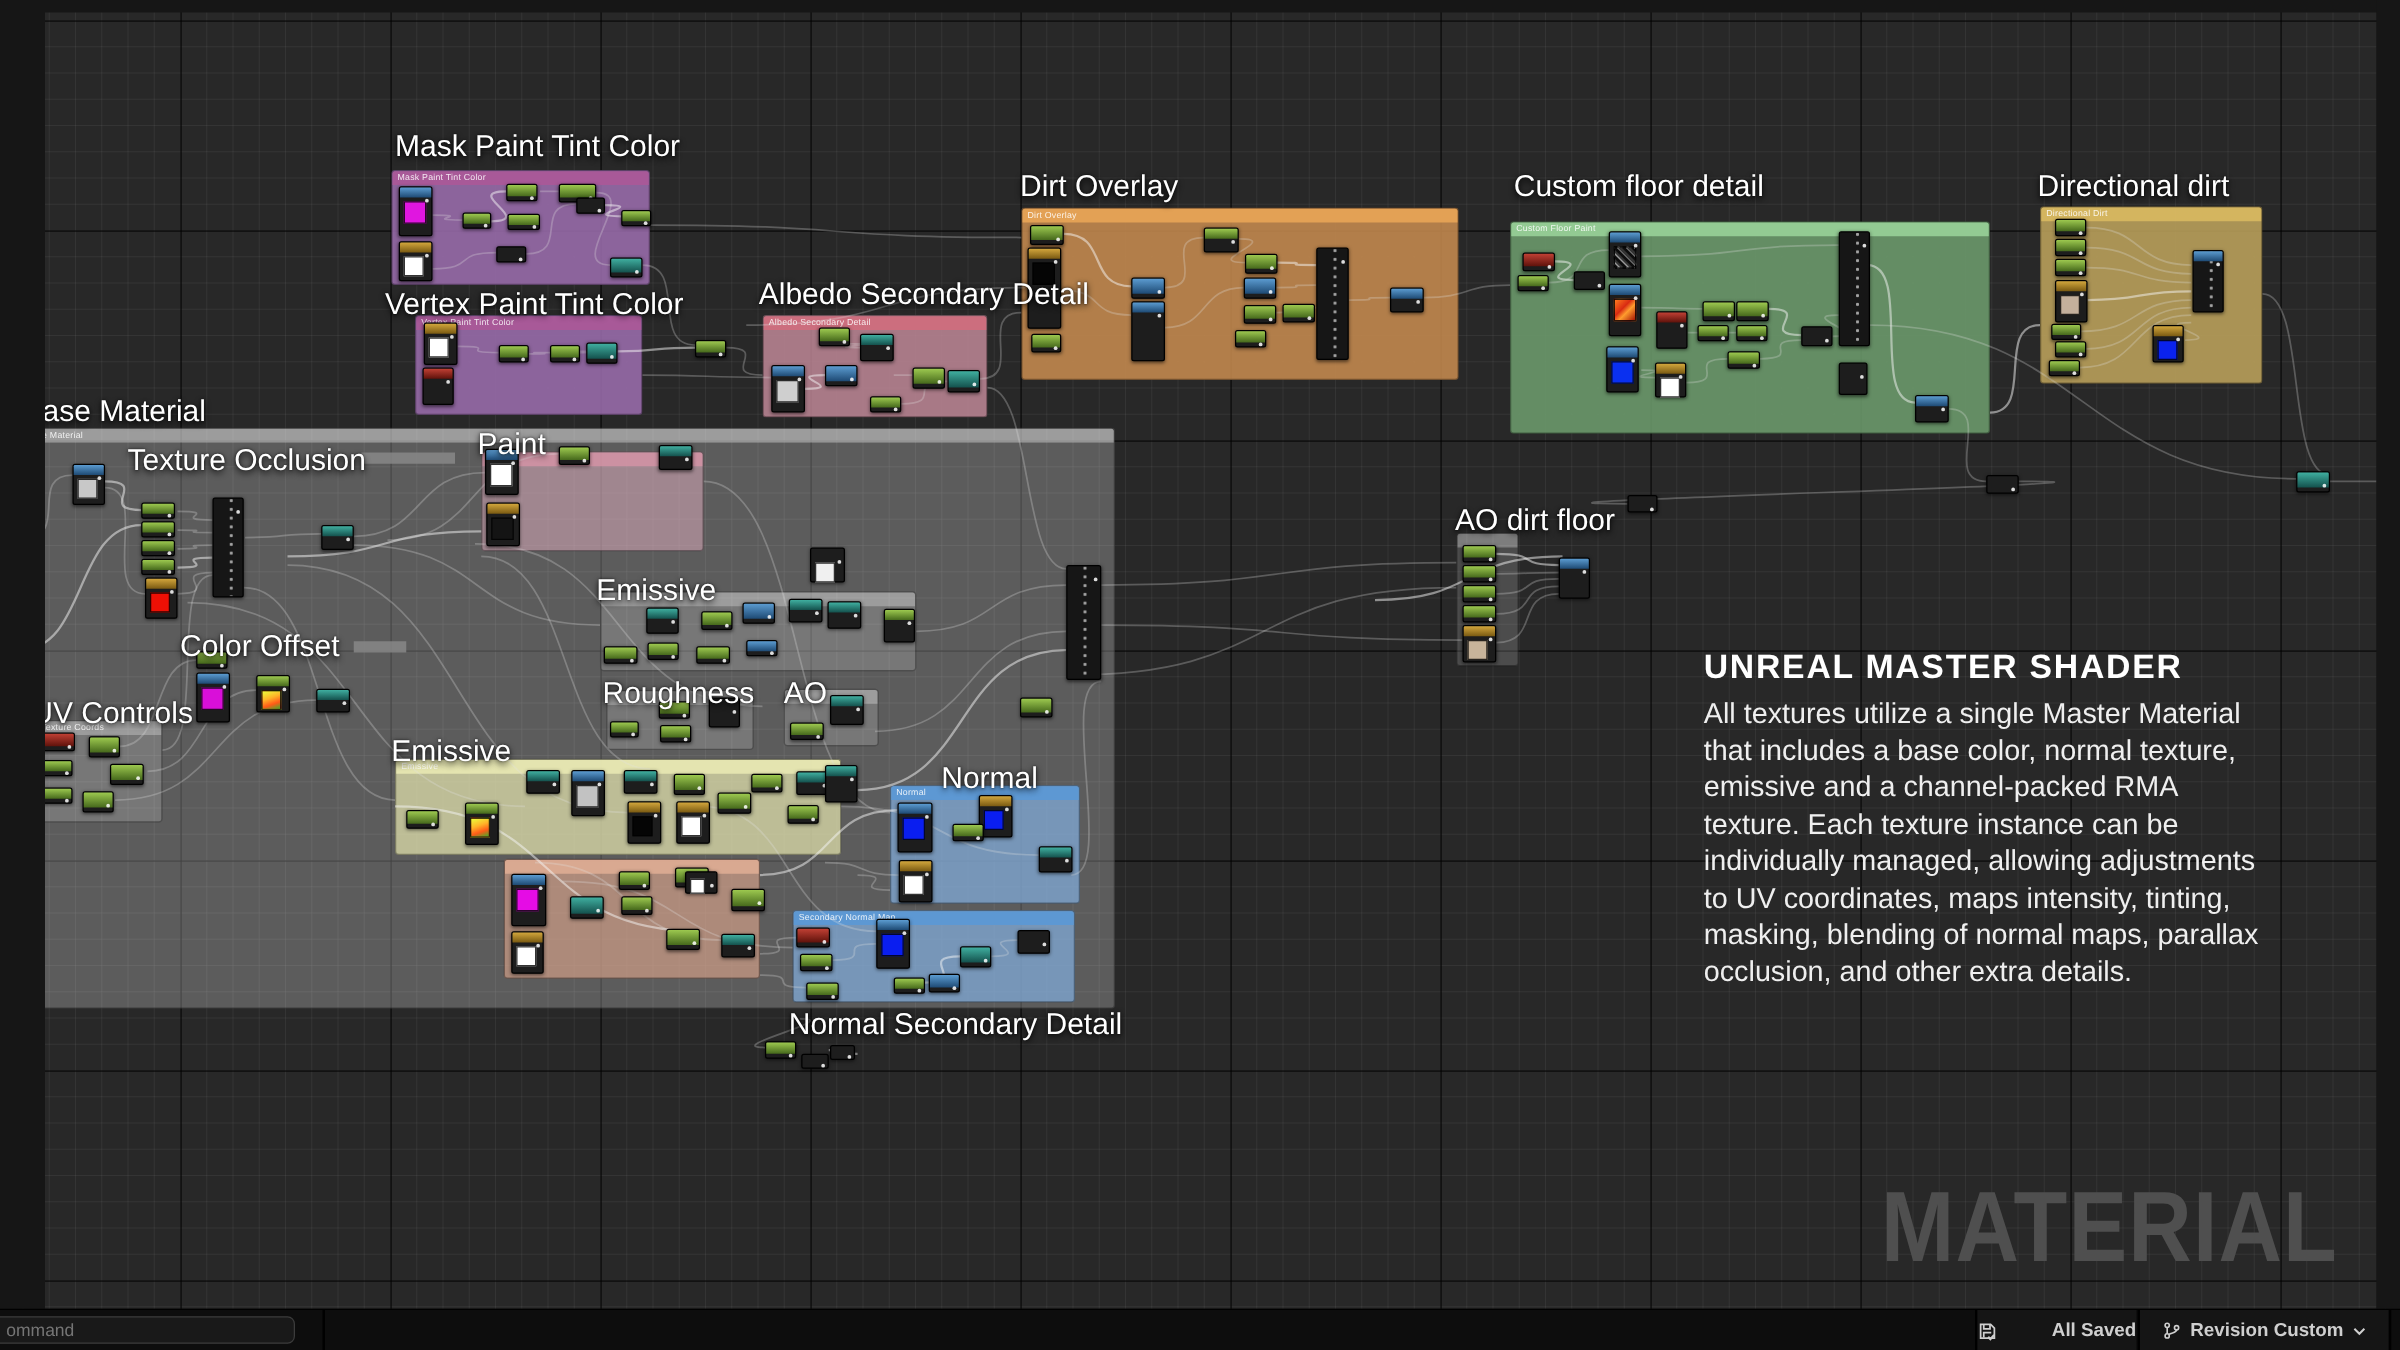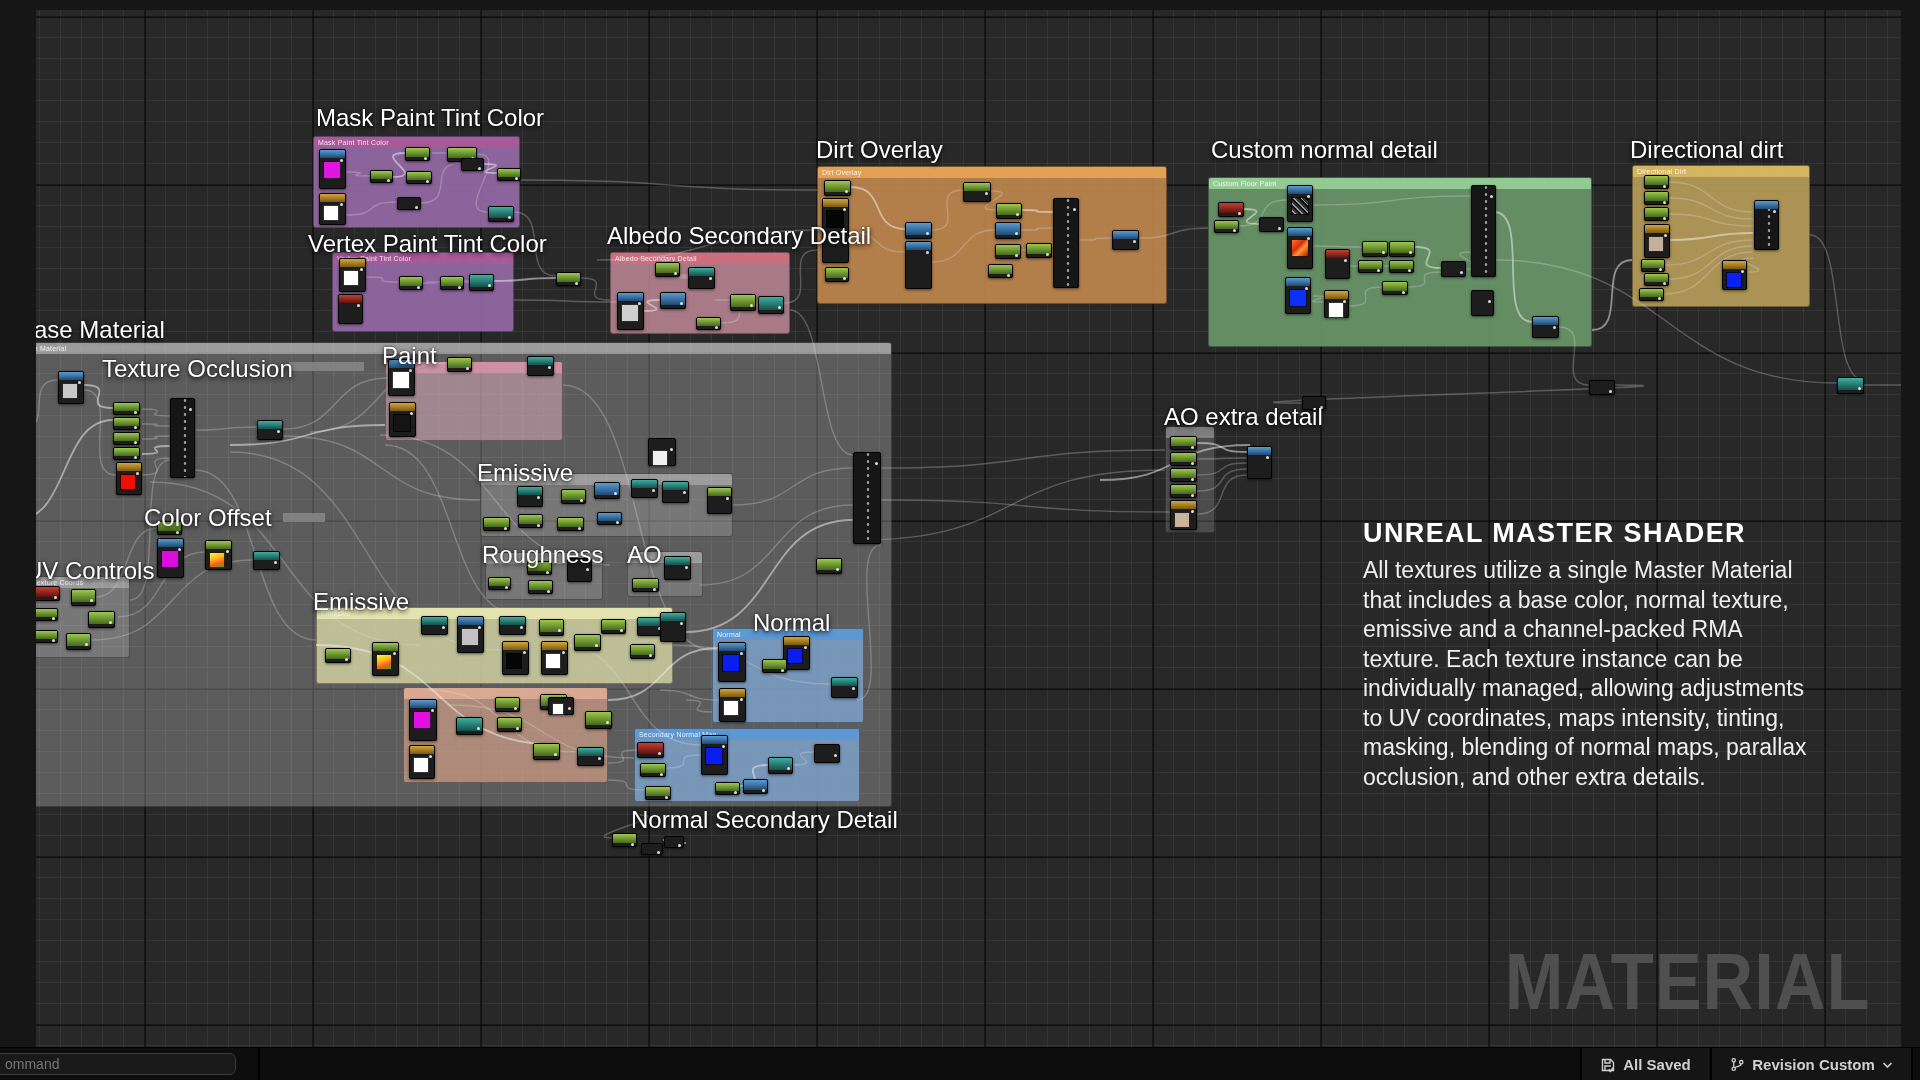--- a/index.html
+++ b/index.html
@@ -724,34 +724,34 @@
         <div class="pin" style="right: 2px; top: 9px;"></div>
       </div>
       <div class="node" style="left: 1837px; top: 377px; width: 27px; height: 17px;">
         <div class="hd h-teal" style="height: 12px;"></div>
         <div class="pin" style="right: 2px; top: 9px;"></div>
       </div>
       <div class="glabel" style="left: 316px; top: 104px;">Mask Paint Tint Color</div>
       <div class="glabel" style="left: 308px; top: 230px;">Vertex Paint Tint Color</div>
       <div class="glabel" style="left: 607px; top: 222px;">Albedo Secondary Detail</div>
       <div class="glabel" style="left: 816px; top: 136px;">Dirt Overlay</div>
-      <div class="glabel" style="left: 1211px; top: 136px;">Custom normal detail</div>
+      <div class="glabel" style="left: 1211px; top: 136px;">Custom floor detail</div>
       <div class="glabel" style="left: 1630px; top: 136px;">Directional dirt</div>
       <div class="glabel" style="left: 18px; top: 316px;">Base Material</div>
       <div class="glabel" style="left: 102px; top: 355px;">Texture Occlusion</div>
       <div class="glabel" style="left: 382px; top: 342px;">Paint</div>
       <div class="glabel" style="left: 477px; top: 459px;">Emissive</div>
       <div class="glabel" style="left: 482px; top: 541px;">Roughness</div>
       <div class="glabel" style="left: 627px; top: 541px;">AO</div>
       <div class="glabel" style="left: 144px; top: 504px;">Color Offset</div>
       <div class="glabel" style="left: 25px; top: 557px;">UV Controls</div>
       <div class="glabel" style="left: 313px; top: 588px;">Emissive</div>
       <div class="glabel" style="left: 753px; top: 609px;">Normal</div>
       <div class="glabel" style="left: 631px; top: 806px;">Normal Secondary Detail</div>
-      <div class="glabel" style="left: 1164px; top: 403px;">AO extra detail</div>
+      <div class="glabel" style="left: 1164px; top: 403px;">AO dirt floor</div>
     </div>
   <svg id="wires" width="1920" height="1080">
       <path d="M84 385 C 120 385, 77 408, 113 408" fill="none" stroke="rgba(245,245,245,0.5)" stroke-width="1.8"></path>
       <path d="M84 390 C 120 390, 80 475, 116 475" fill="none" stroke="rgba(225,225,225,0.28)" stroke-width="1.4"></path>
       <path d="M142 409 C 178 409, 134 416, 170 416" fill="none" stroke="rgba(225,225,225,0.28)" stroke-width="1.4"></path>
       <path d="M142 424 C 178 424, 134 426, 170 426" fill="none" stroke="rgba(225,225,225,0.28)" stroke-width="1.4"></path>
       <path d="M142 439 C 178 439, 134 436, 170 436" fill="none" stroke="rgba(225,225,225,0.28)" stroke-width="1.4"></path>
       <path d="M142 454 C 178 454, 134 446, 170 446" fill="none" stroke="rgba(245,245,245,0.5)" stroke-width="1.8"></path>
       <path d="M142 475 C 178 475, 134 458, 170 458" fill="none" stroke="rgba(225,225,225,0.28)" stroke-width="1.4"></path>
       <path d="M196 430 C 232 430, 221 427, 257 427" fill="none" stroke="rgba(225,225,225,0.28)" stroke-width="1.4"></path>
@@ -871,21 +871,21 @@
   <div id="watermark">MATERIAL</div>
 
   <div class="edge" style="left:0;top:0;width:36px;height:1047px;"></div>
   <div class="edge" style="left:0;top:0;width:1920px;height:10px;"></div>
   <div class="edge" style="left:1901px;top:0;width:19px;height:1047px;"></div>
 
   <div id="statusbar">
     <input id="cmd-input" placeholder="ommand" style="">
     <div class="sb-sep" style="left:258px;"></div>
     <div class="sb-sep" style="left:1580px;"></div>
-    <div class="sb-btn" style="left:1582px;width:127px;">
+    <div class="sb-btn" style="left:1582px;width:127px;justify-content:space-between;">
       <span>
         <svg width="16" height="16" viewBox="0 0 16 16" fill="none" stroke="#cfcfcf" stroke-width="1.4">
           <path d="M2.5 2.5h8l3 3v8h-11z"></path>
             <path d="M5 2.5v3.5h5V2.5"></path>
             <path d="M5 13v-4h6"></path>
           <path d="M8.5 12.5l1.8 1.8 3-3.4" stroke-width="1.8"></path>
         </svg>
       </span>
       <span>All Saved</span>
     </div>

